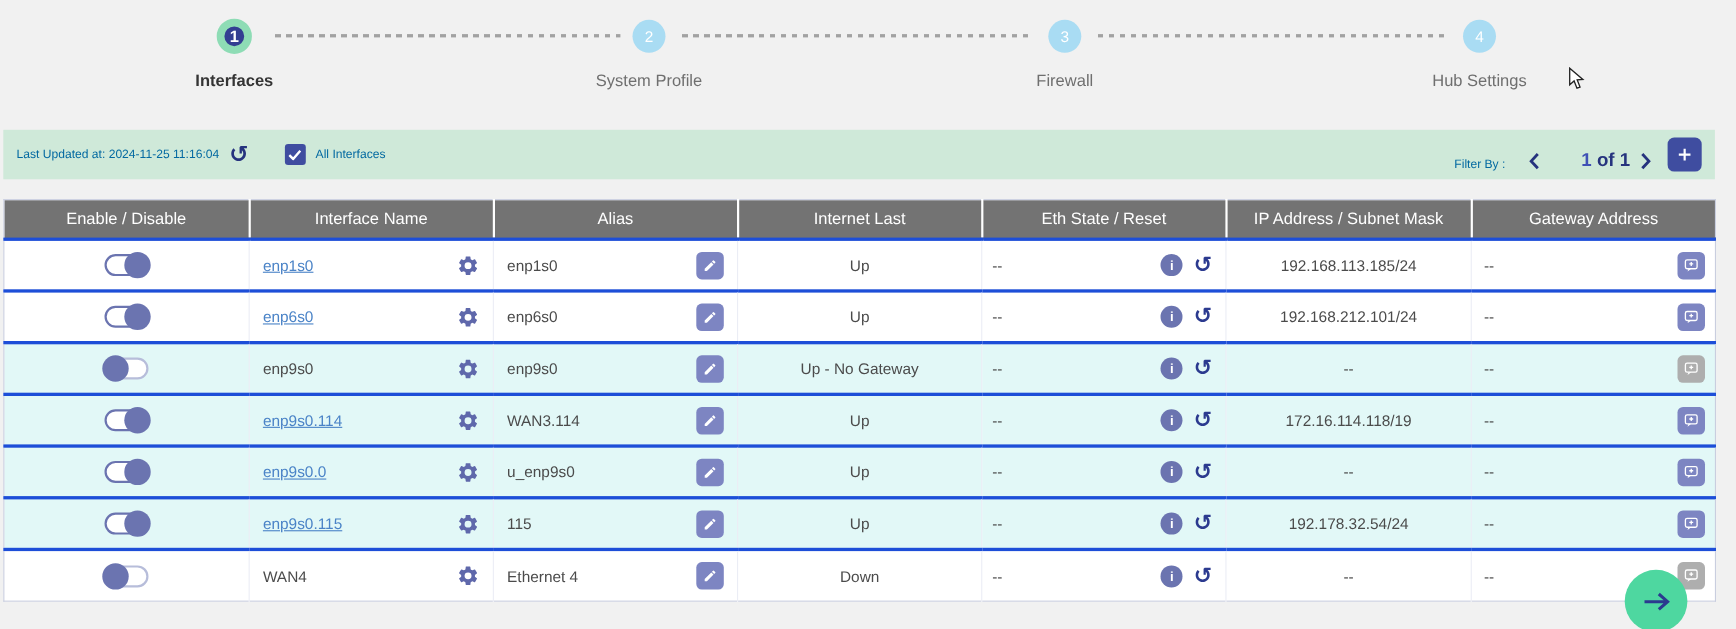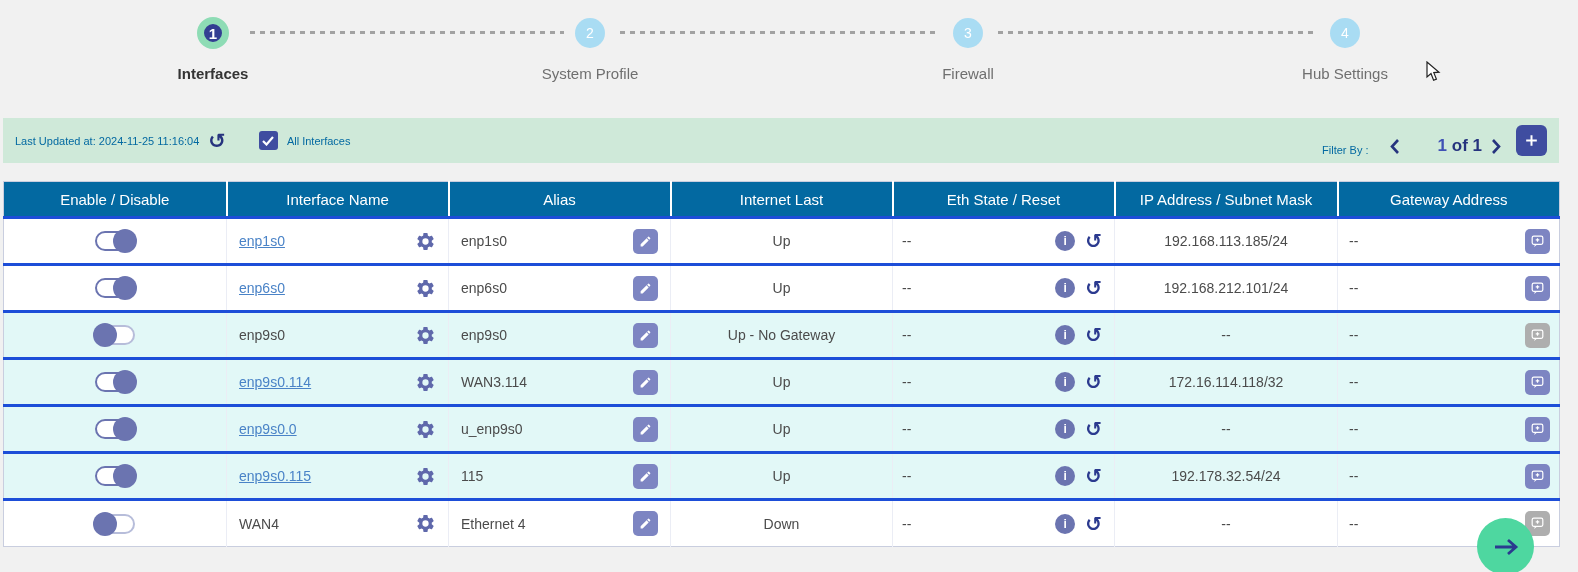--- a/index.html
+++ b/index.html
@@ -41,21 +41,21 @@
   .pager .chev { cursor:pointer; display:flex; }
   .pager .ptext { font-size:17px; font-weight:bold; color:#26337e;margin-left:29px; }
   .pager .pcur { color:#3f51b5; }
   .plus-btn { width:31px; height:31px; background:#3f4da0; border-radius:6px; margin-left:14px;
               display:flex; align-items:center; justify-content:center; cursor:pointer; }
 
   
   .tbl-wrap { margin:18px 19px 0 3px; }
   table { width:1556px; border-collapse:collapse; table-layout:fixed; background:#fff;
           border:1px solid #c9cedf; }
-  th { background:#0369a1; color:#fff; font-weight:400; font-size:15px; height:36px;
+  th { background:#737373; color:#fff; font-weight:400; font-size:15px; height:36px;
        border-left:2px solid #fff; }
   th:first-child { border-left:none; }
   td { height:47px; border-top:3px solid #1d4ed8; border-left:1px solid #ebedf5;
        font-size:14px; color:#4b4b4b; }
   td:first-child { border-left:none; }
   tr.hl td { background:#e2f8f7; }
   .cellflex { display:flex; align-items:center; justify-content:space-between; padding:0 12px; }
   .center { text-align:center; }
 
   
@@ -366,21 +366,21 @@
     <td class="center"><span>Up</span></td>
     <td>
             <div class="cellflex" style="padding:0 12px 0 9px;">
         <span>--</span>
         <span class="eth-icons">
           <span class="info-circ">i</span>
           <span class="eth-refresh">↺</span>
         </span>
     </div>
           </td>
-    <td class="center"><span>172.16.114.118/32</span></td>
+    <td class="center"><span>172.16.114.118/19</span></td>
     <td>
             <div class="cellflex" style="padding:0 9px 0 11px;">
         <span>--</span>
         <span class="sq-btn">
           <svg width="17" height="17" viewBox="0 0 24 24">
             <rect x="4.5" y="4.5" width="15" height="11.5" rx="2.2" fill="none" stroke="#fff" stroke-width="1.7"></rect>
             <path d="M8.5 16 L7.2 19.6 L12 16 Z" fill="#fff"></path>
             <path d="M12 7.3v5 M9.5 9.8h5" stroke="#fff" stroke-width="1.7" fill="none"></path>
           </svg>
         </span>

